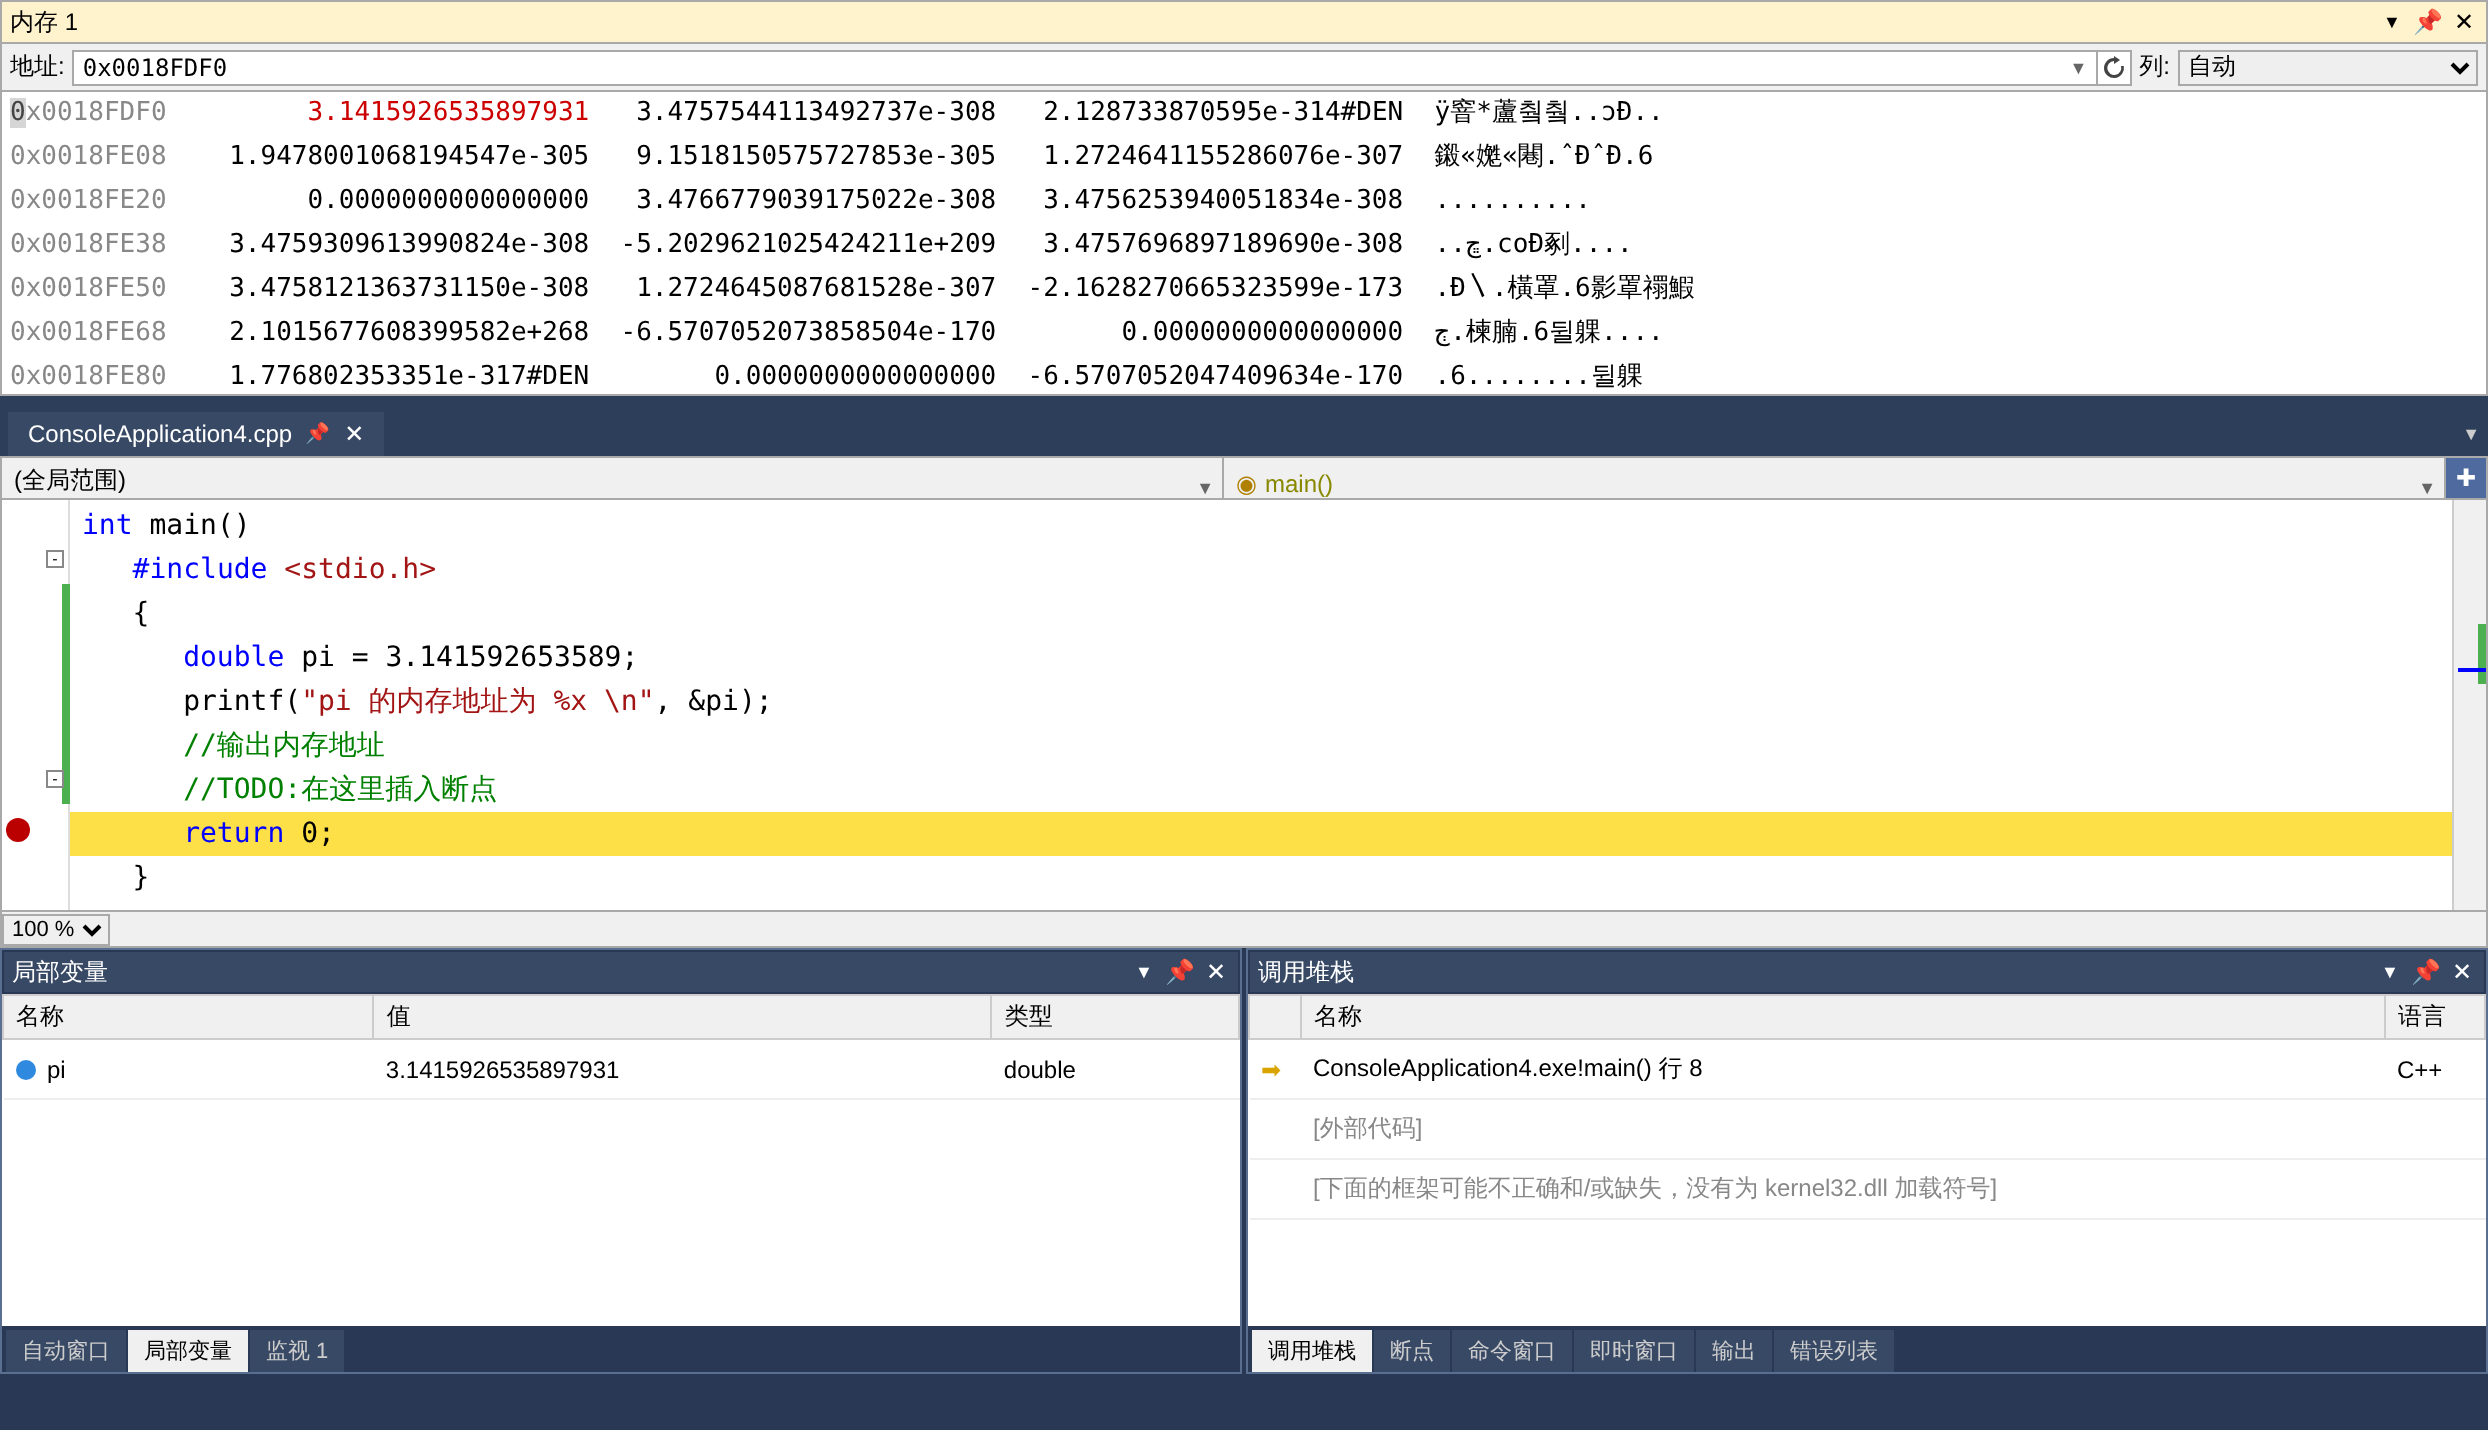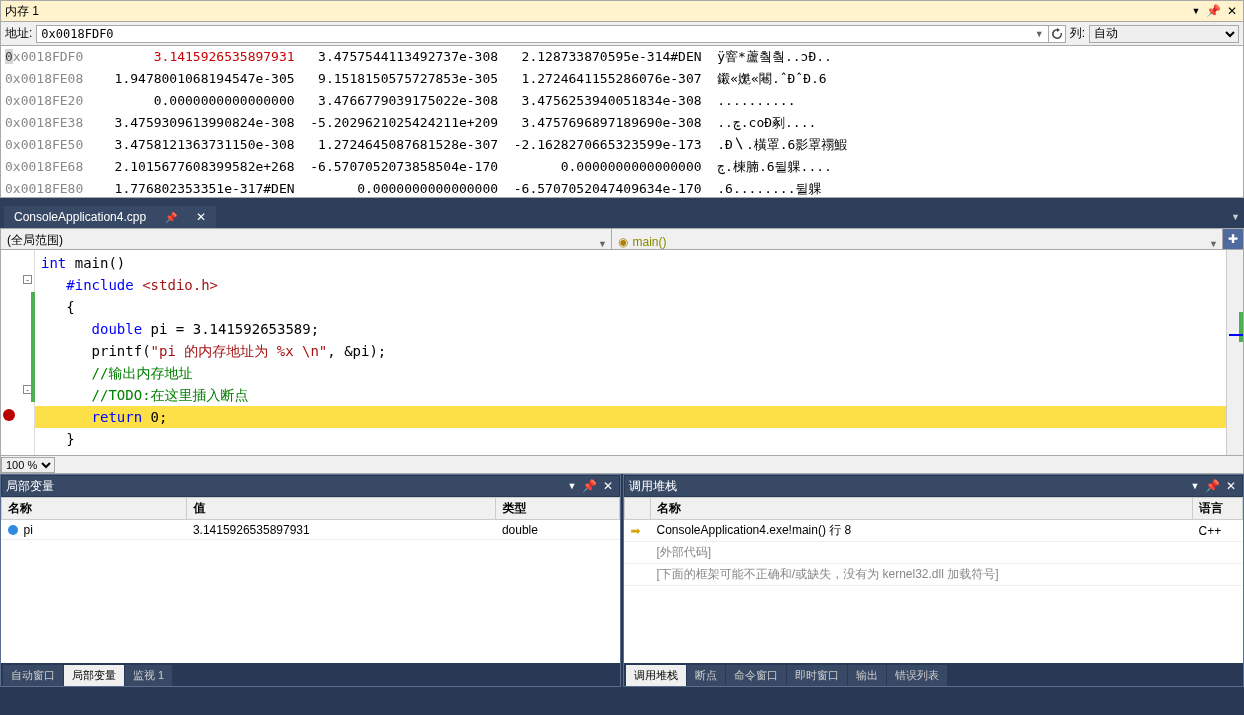--- a/index.html
+++ b/index.html
@@ -13,21 +13,21 @@
 .toolbar input.addr { flex:1; border:1px solid #A9A9A9; height:18px; padding:0 4px; font-family:Consolas,monospace; font-size:12px; background:#fff; }
 .toolbar label { font-size:12px; }
 .toolbar select { height:18px; border:1px solid #A9A9A9; font-size:12px; }
 .toolbar .refresh { width:18px; height:18px; border:1px solid #A9A9A9; background:#fff; display:flex; align-items:center; justify-content:center; cursor:pointer; }
 .memory-view { background:#fff; border:1px solid #A9A9A9; border-top:none; height:152px; font-family:Consolas,monospace; font-size:13px; overflow:auto; position:relative; }
 .memory-line { white-space:pre; line-height:22px; padding-left:4px; }
 .m-addr { color:#888; }
 .m-addr .hi { background:#d6d6d6; color:#444; }
 .m-pi { color:#c00; }
 .tab-bar { background:#2D3E5A; height:30px; display:flex; align-items:flex-end; padding-left:4px; position:relative; }
-.tab { background:#384965; color:#fff; padding:4px 10px; display:flex; align-items:center; gap:20px; }
+.tab { background:#384965; color:#fff; padding:4px 10px; display:flex; align-items:center; gap:8px; }
 .tab .pin { width:10px;height:10px;display:inline-flex;align-items:center;justify-content:center;font-size:10px; }
 .tab .close { cursor:pointer; }
 .tab-bar .drop { position:absolute; right:4px; bottom:6px; color:#ccc; cursor:pointer; }
 .scope-bar { background:#F0F0F0; border:1px solid #A9A9A9; height:22px; display:flex; }
 .scope-bar .sel { flex:1; display:flex; align-items:flex-end; padding:0 6px; border-right:1px solid #A9A9A9; position:relative; }
 .scope-bar .sel .arrow { position:absolute; right:4px; color:#666; }
 .scope-bar .method { color:#880; }
 .scope-bar .plus { width:20px; background:#4F6A9E; color:#fff; display:flex; align-items:center; justify-content:center; cursor:pointer; }
 .code-area { background:#fff; border:1px solid #A9A9A9; border-top:none; height:206px; display:flex; position:relative; }
 .gutter { width:34px; border-right:1px solid #ddd; position:relative; }
@@ -44,22 +44,22 @@
 .green-bar { position:absolute; left:30px; top:42px; width:4px; height:110px; background:#4caf50; }
 .edge-marker { position:absolute; right:0; top:62px; width:4px; height:30px; background:#4caf50; }
 .edge-marker.line { top:84px; height:2px; width:14px; right:0; background:#00f; }
 .code-area .scroll-v { width:17px; background:#f0f0f0; border-left:1px solid #ccc; }
 .zoom-bar { background:#F0F0F0; border:1px solid #A9A9A9; border-top:none; height:18px; display:flex; align-items:center; }
 .zoom-bar select { font-size:11px; height:16px; border:1px solid #A9A9A9; }
 .bottom { display:flex; height:213px; }
 .bottom .pane { flex:1; display:flex; flex-direction:column; border:1px solid #5A6E8F; }
 .pane-body { flex:1; background:#fff; overflow:auto; }
 table.grid { width:100%; border-collapse:collapse; font-size:12px; }
-table.grid th { background:#F0F0F0; border:1px solid #ccc; text-align:left; padding:2px 6px; font-weight:bold; height:20px; }
-table.grid td { border-bottom:1px solid #eee; padding:2px 6px; height:20px; }
+table.grid th { background:#F0F0F0; border:1px solid #ccc; text-align:left; padding:2px 6px; font-weight:normal; height:20px; }
+table.grid td { border-bottom:1px solid #eee; padding:2px 6px; height:30px; }
 .var-icon { width:10px; height:10px; border-radius:50%; background:#2f8adf; display:inline-block; margin-right:6px; vertical-align:middle; }
 .call-icon { display:inline-block; width:10px; height:10px; margin-right:4px; color:#d9a400; }
 .dim { color:#888; }
 .tab-strip { background:#293955; height:23px; display:flex; align-items:flex-end; padding-left:2px; gap:1px; }
 .tab-strip .tb { background:#384965; color:#ccc; padding:3px 8px; font-size:11px; cursor:pointer; }
 .tab-strip .tb.active { background:#f0f0f0; color:#000; }
 svg { display:block; }
 .chev { font-size:9px; }
 </style>
 </head>

